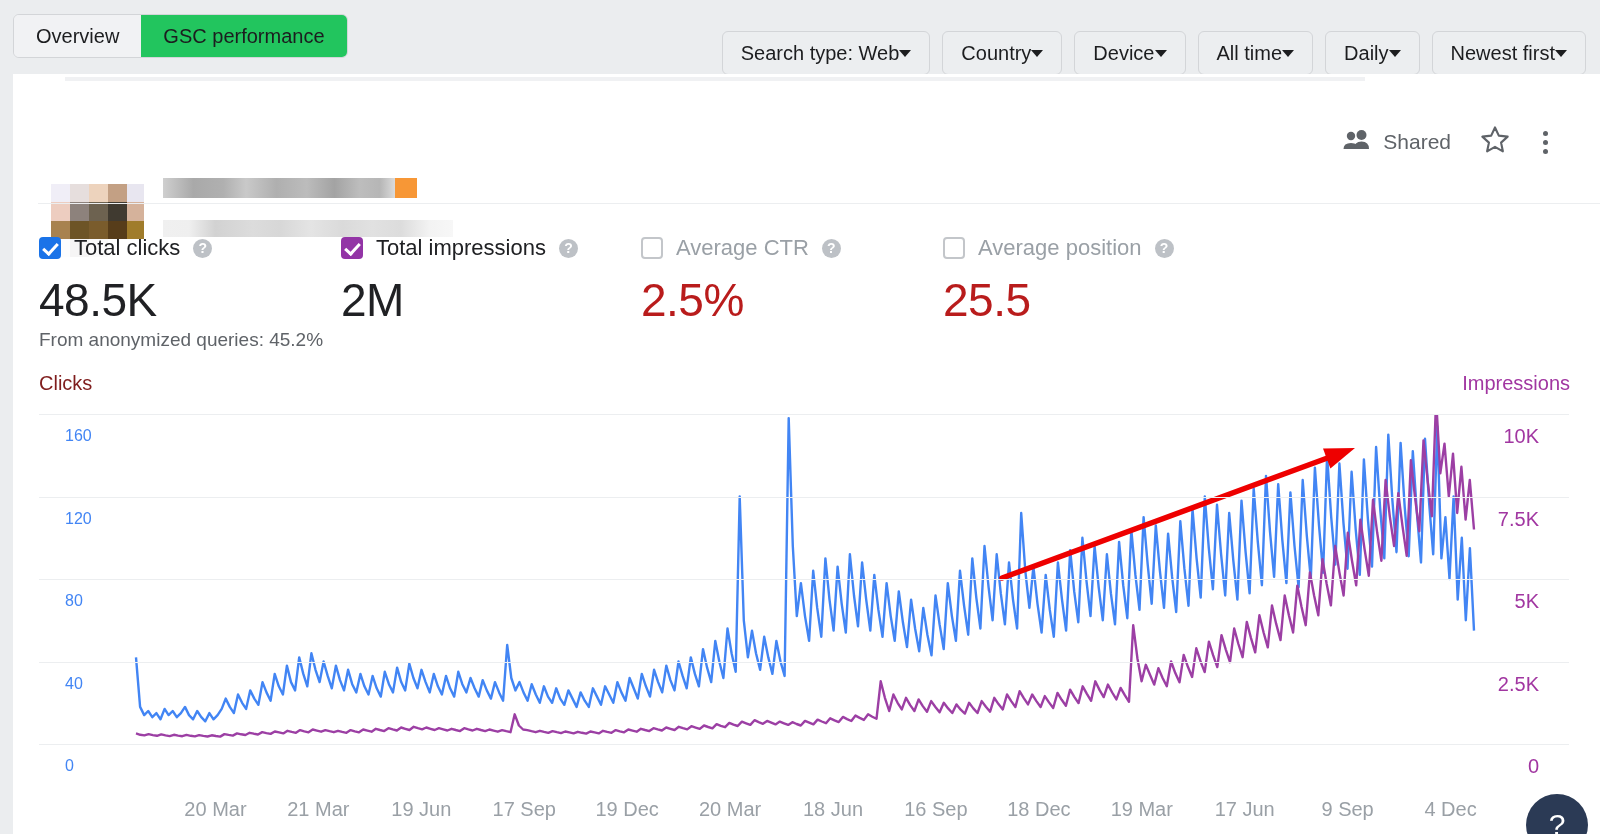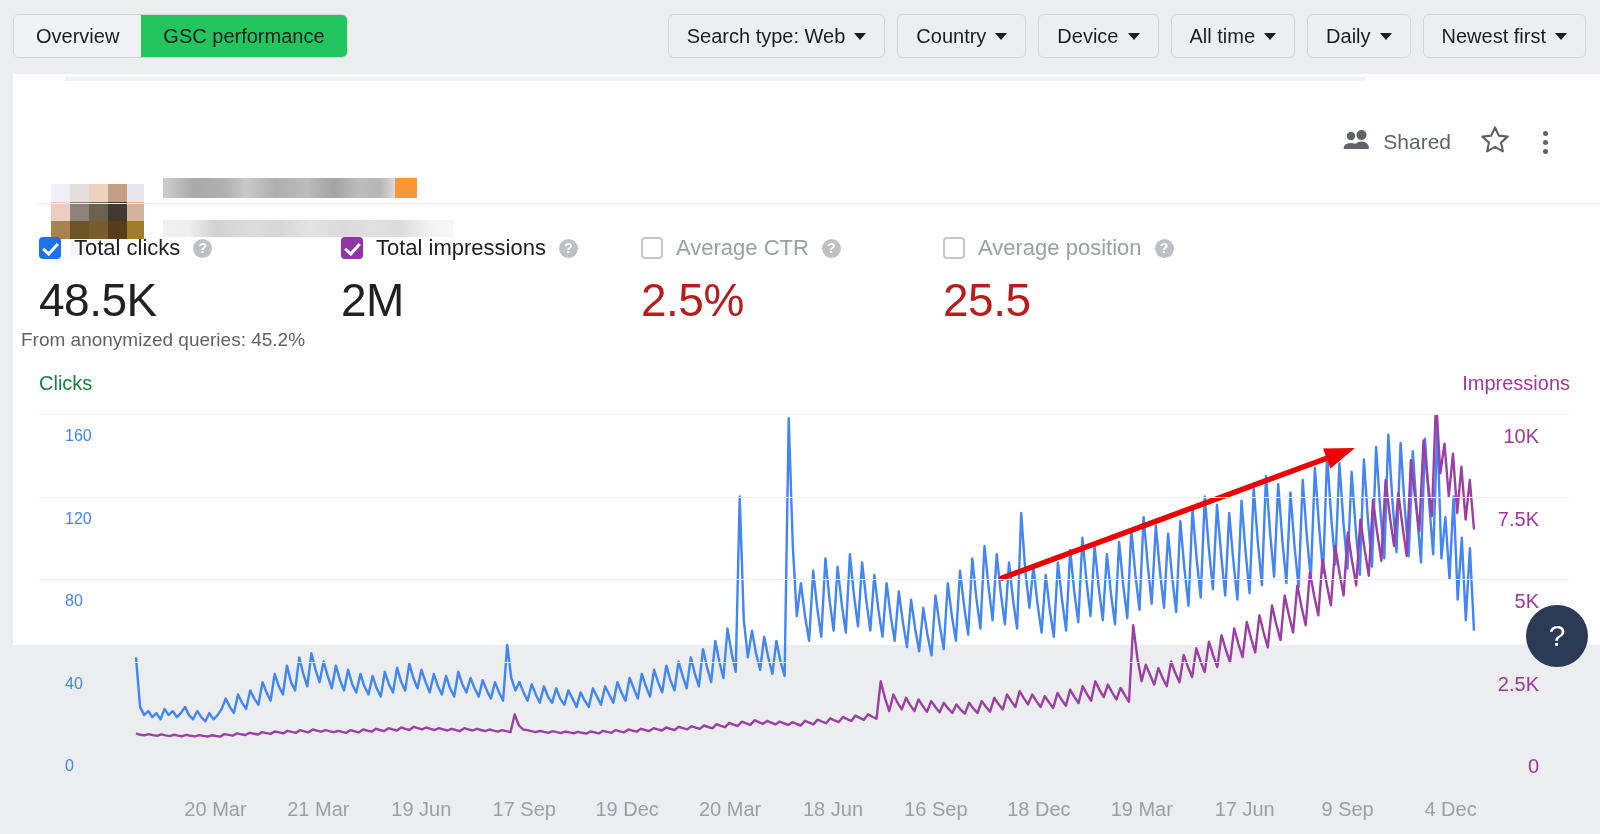--- a/index.html
+++ b/index.html
@@ -46,45 +46,46 @@
   .tab.active { background: #22c55e; }
 
   #filters {
     position: absolute;
     right: 14px; top: 14px;
     height: 44px;
     display: flex;
     gap: 12px;
   }
   .filter-btn {
-    display: flex; align-items: center; gap: 9px;
+    display: flex; align-items: center; 
     height: 44px;
     padding: 0 18px;
     border: 1px solid #d3d5d8;
     border-radius: 6px;
     background: #eceef0;
     font-size: 20px;
     color: #1c1d1f;
     cursor: pointer;
     white-space: nowrap;
+    margin-top: 17px;
   }
   .caret {
     width: 0; height: 0;
     border-left: 6px solid transparent;
     border-right: 6px solid transparent;
     border-top: 7px solid #1c1d1f;
     flex: none;
   }
 
   
   #card {
     position: absolute;
     left: 13px; top: 74px;
     width: 1587px;
-    height: 571px;
+    height: 760px;
     background: #ffffff;
   }
 
   
   #prop-header {
     position: absolute;
     left: 0; top: 0;
     width: 1587px; height: 129px;
   }
   #prop-top-strip {
@@ -163,34 +164,34 @@
     font-size: 46px;
     color: #202124;
     font-weight: 400;
     letter-spacing: -0.5px;
     line-height: 1;
   }
   .metric-value.dim { color: #b91c1c; }
 
   #anon-note {
     position: absolute;
-    left: 8px; top: 255px;
+    left: 26px; top: 255px;
     font-size: 19px;
     color: #5f6368;
   }
 
   
   #chart-wrap {
     position: absolute;
     left: 0; top: 298px;
     width: 1587px; height: 420px;
   }
   #clicks-axis-title {
     position: absolute; left: 26px; top: 0;
-    font-size: 20px; color: #15803d;
+    font-size: 20px; color: #7f1d1d;
   }
   #impr-axis-title {
     position: absolute; right: 30px; top: 0;
     font-size: 20px; color: #a136a1;
   }
   #plot {
     position: absolute;
     left: 26px; top: 42px;
     width: 1530px; height: 330px;
   }

